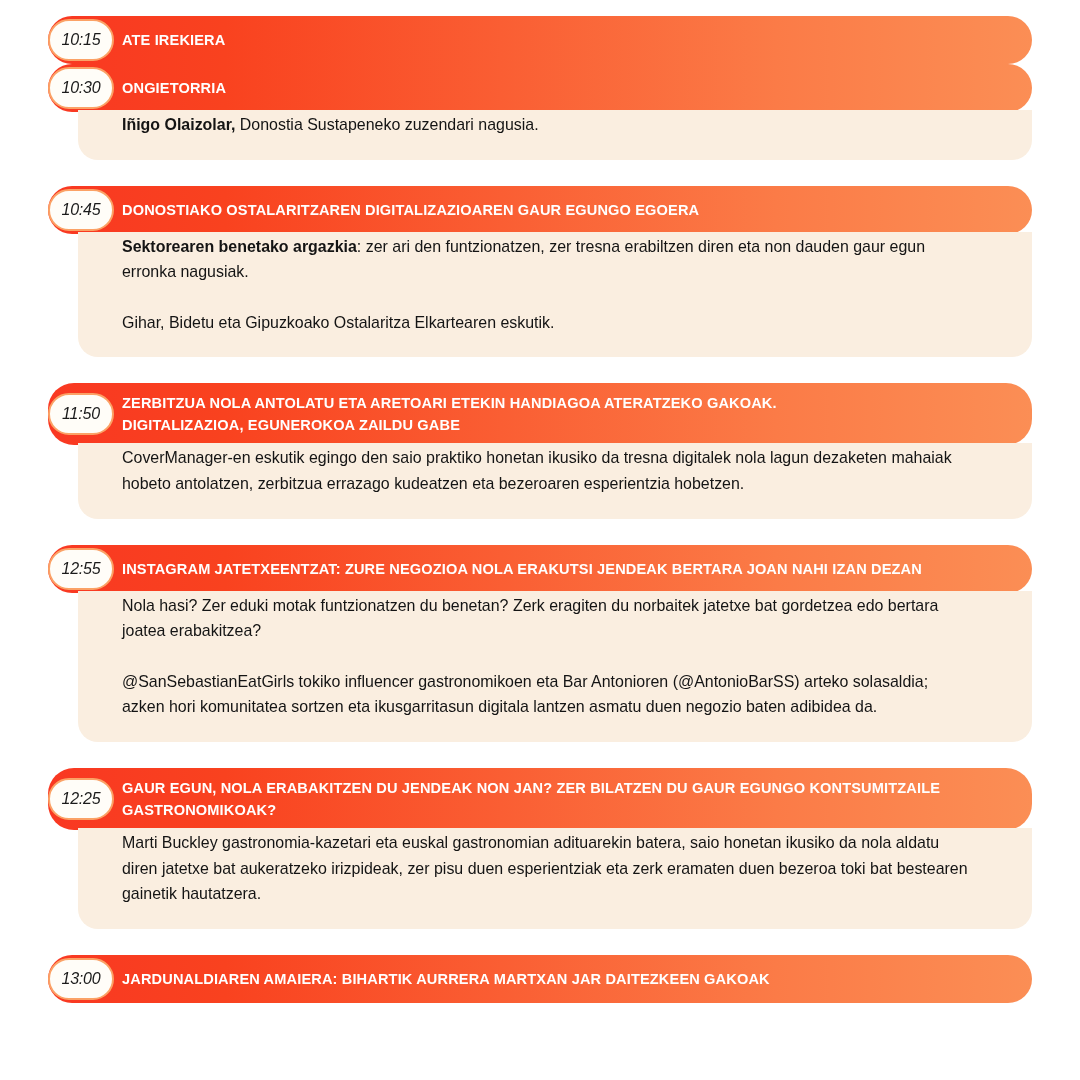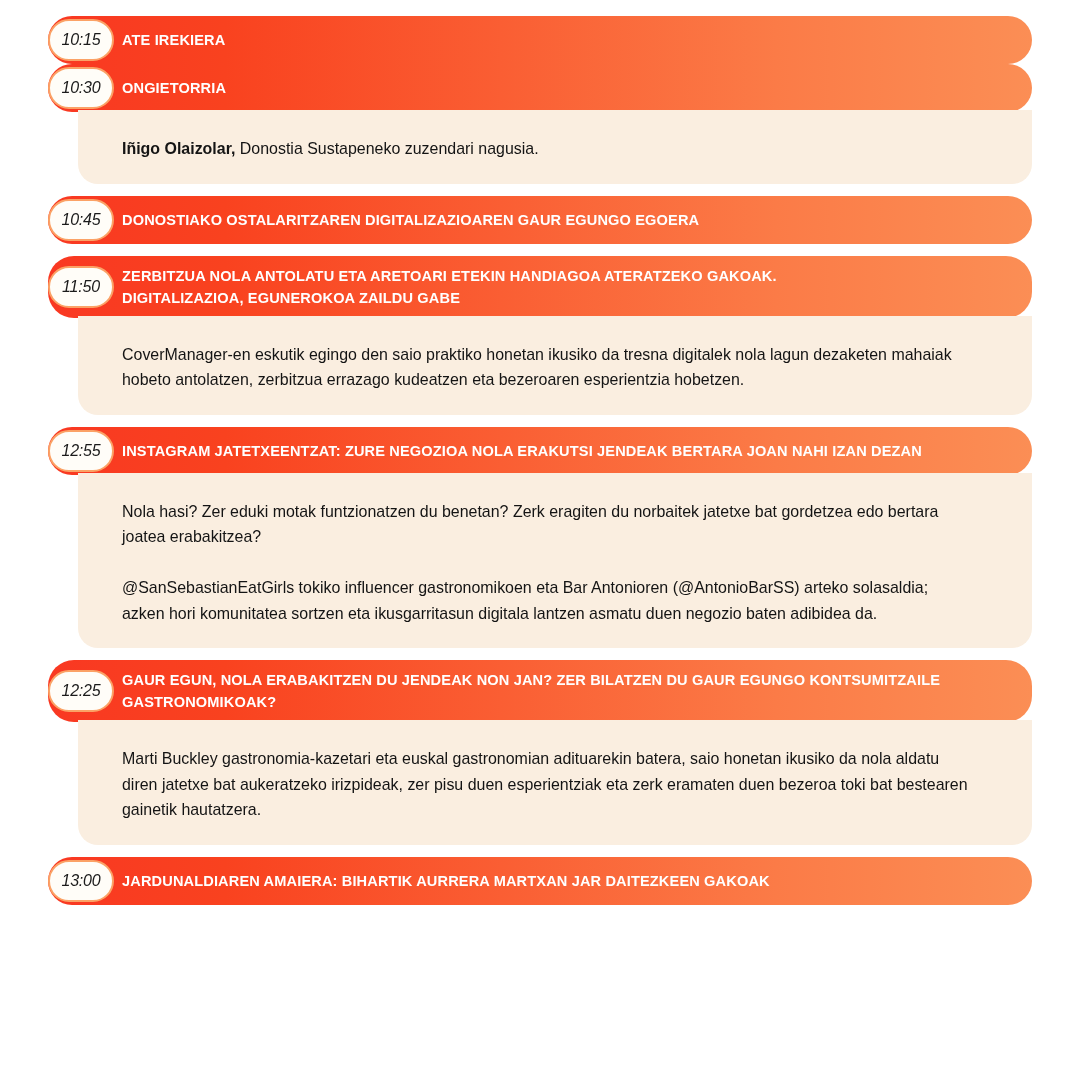--- a/index.html
+++ b/index.html
@@ -81,41 +81,41 @@
     letter-spacing: -0.2px;
   }
 
   
   .body-panel {
     position: relative;
     margin-left: 30px;
     width: 954px;
     background: #FAEEE0;
     border-radius: 0 0 20px 20px;
-    padding: 26px 46px 22px 44px;
+    padding: 2px 46px 22px 44px;
     margin-top: -2px;
   }
 
   .body-panel p {
     font-family: "Liberation Sans", sans-serif;
     font-size: 16.2px;
     line-height: 1.58;
     color: #141414;
     transform: scaleX(0.985);
     transform-origin: left center;
   }
 
   .body-panel p + p { margin-top: 25px; }
 
   .body-panel b { font-weight: bold; }
 
   
   .entry + .entry { }
   .entry.gap-lg + .entry,
-  .entry + .entry.gap-lg { margin-top: 12px; }
+  .entry + .entry.gap-lg { margin-top: 26px; }
 </style>
 </head>
 <body>
 
 <div class="agenda">
 
   <div class="entry">
     <div class="bar">
       <div class="time-badge">
         <span>10:15</span>
@@ -136,20 +136,24 @@
     </div>
   </div>
 
   <div class="entry gap-lg">
     <div class="bar">
       <div class="time-badge">
         <span>10:45</span>
       </div>
       <div class="bar-title">DONOSTIAKO OSTALARITZAREN DIGITALIZAZIOAREN GAUR EGUNGO EGOERA</div>
     </div>
+    <div class="body-panel">
+      <p><b>Sektorearen benetako argazkia</b><span>: zer ari den funtzionatzen, zer tresna erabiltzen diren eta non dauden gaur egun erronka nagusiak.</span></p>
+      <p><span>Gihar, Bidetu eta Gipuzkoako Ostalaritza Elkartearen eskutik.</span></p>
+    </div>
   </div>
 
   <div class="entry gap-lg">
     <div class="bar tall">
       <div class="time-badge">
         <span>11:50</span>
       </div>
       <div class="bar-title">ZERBITZUA NOLA ANTOLATU ETA ARETOARI ETEKIN HANDIAGOA ATERATZEKO GAKOAK.
 DIGITALIZAZIOA, EGUNEROKOA ZAILDU GABE</div>
     </div>

